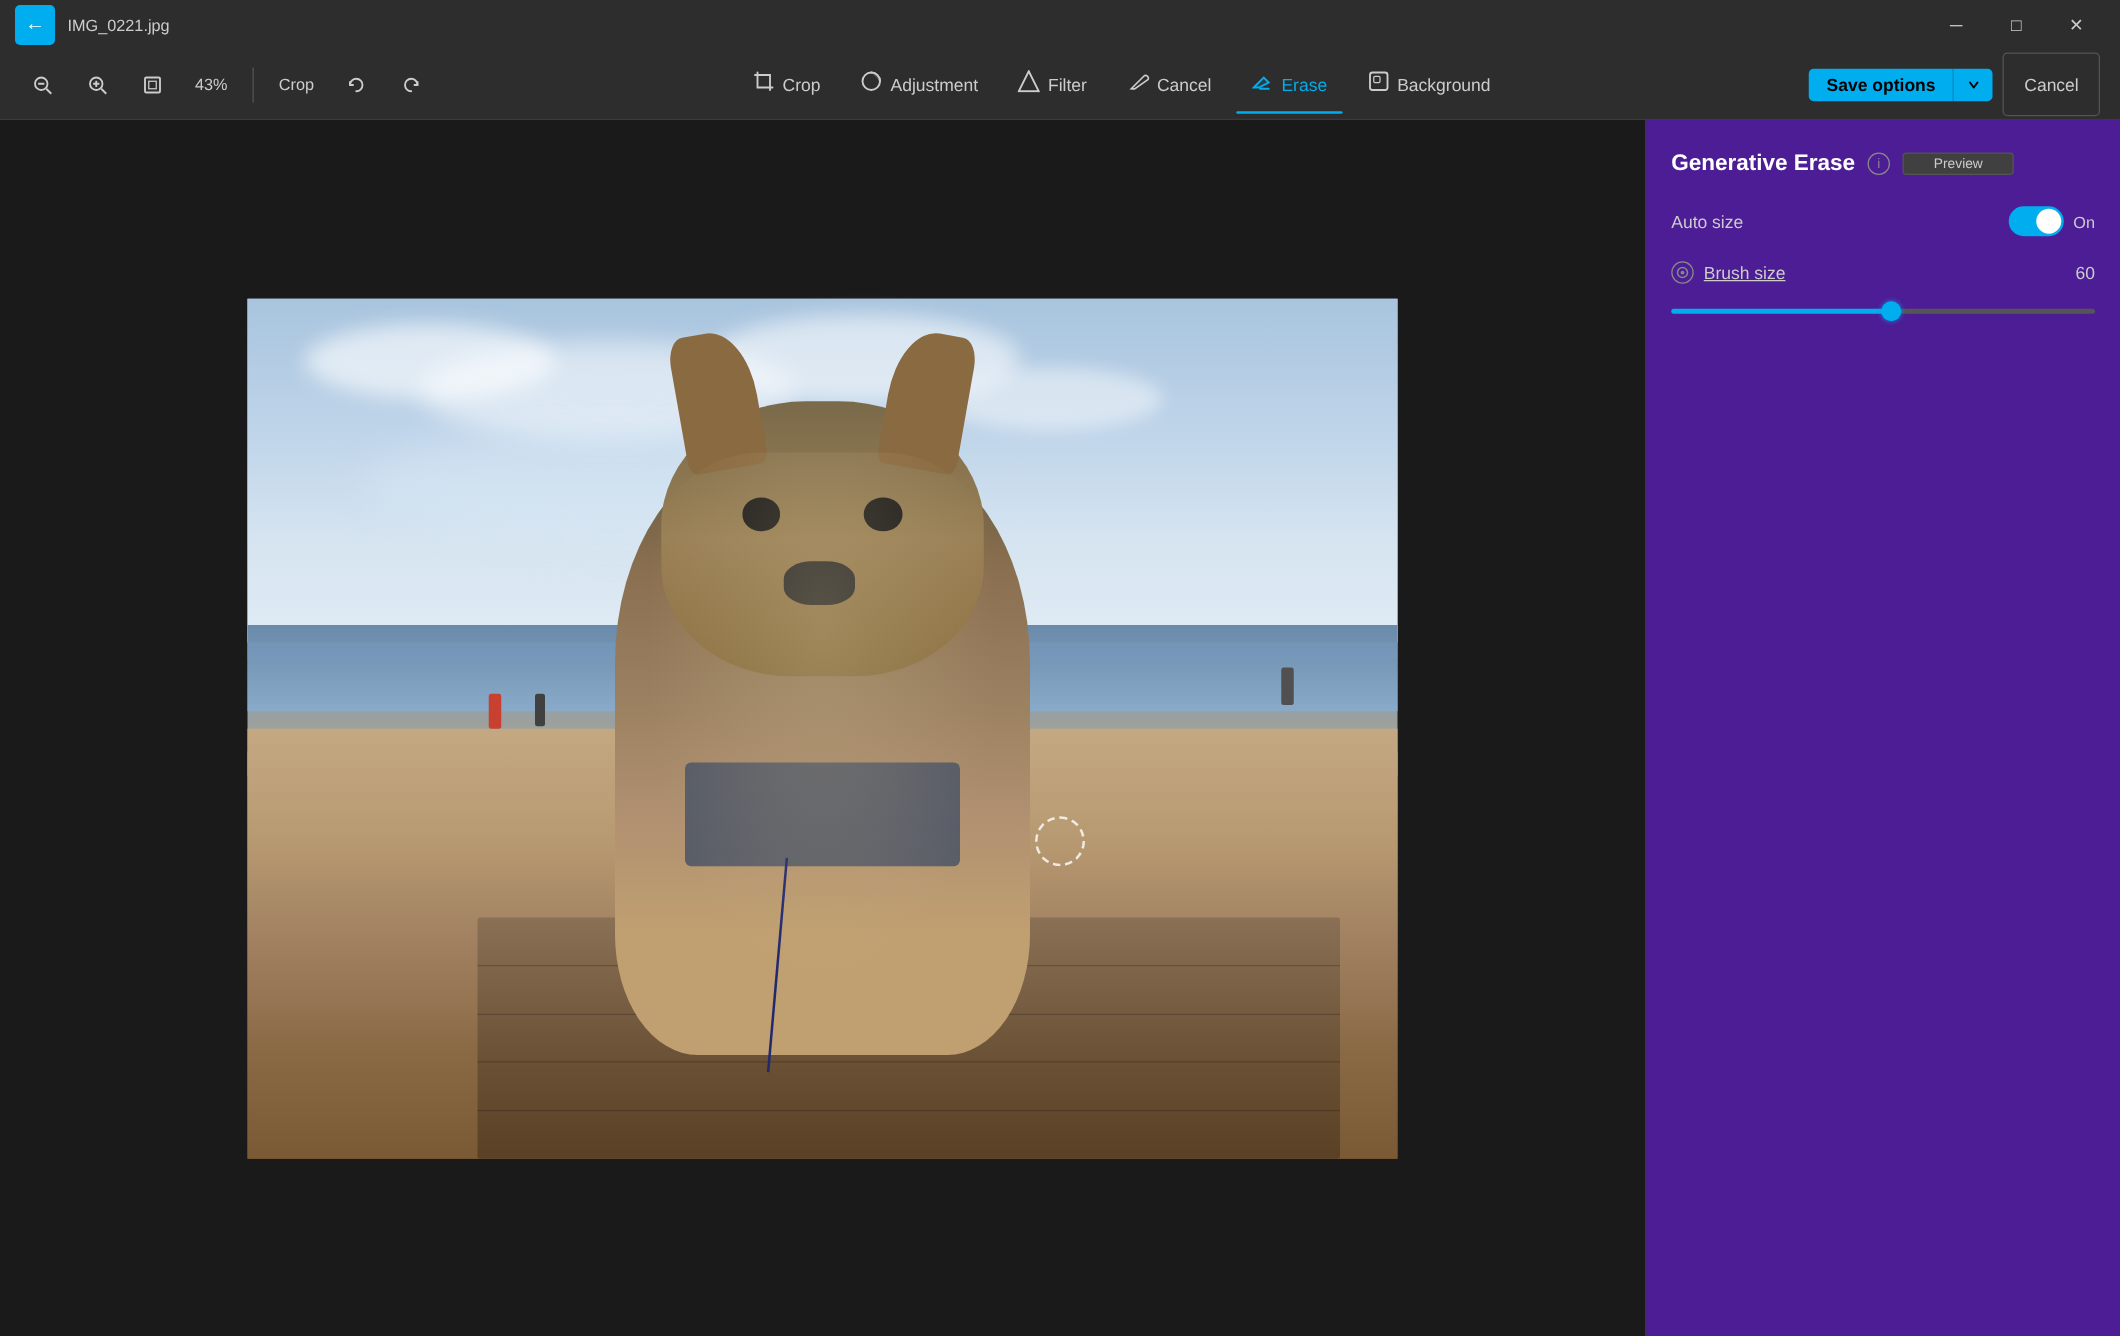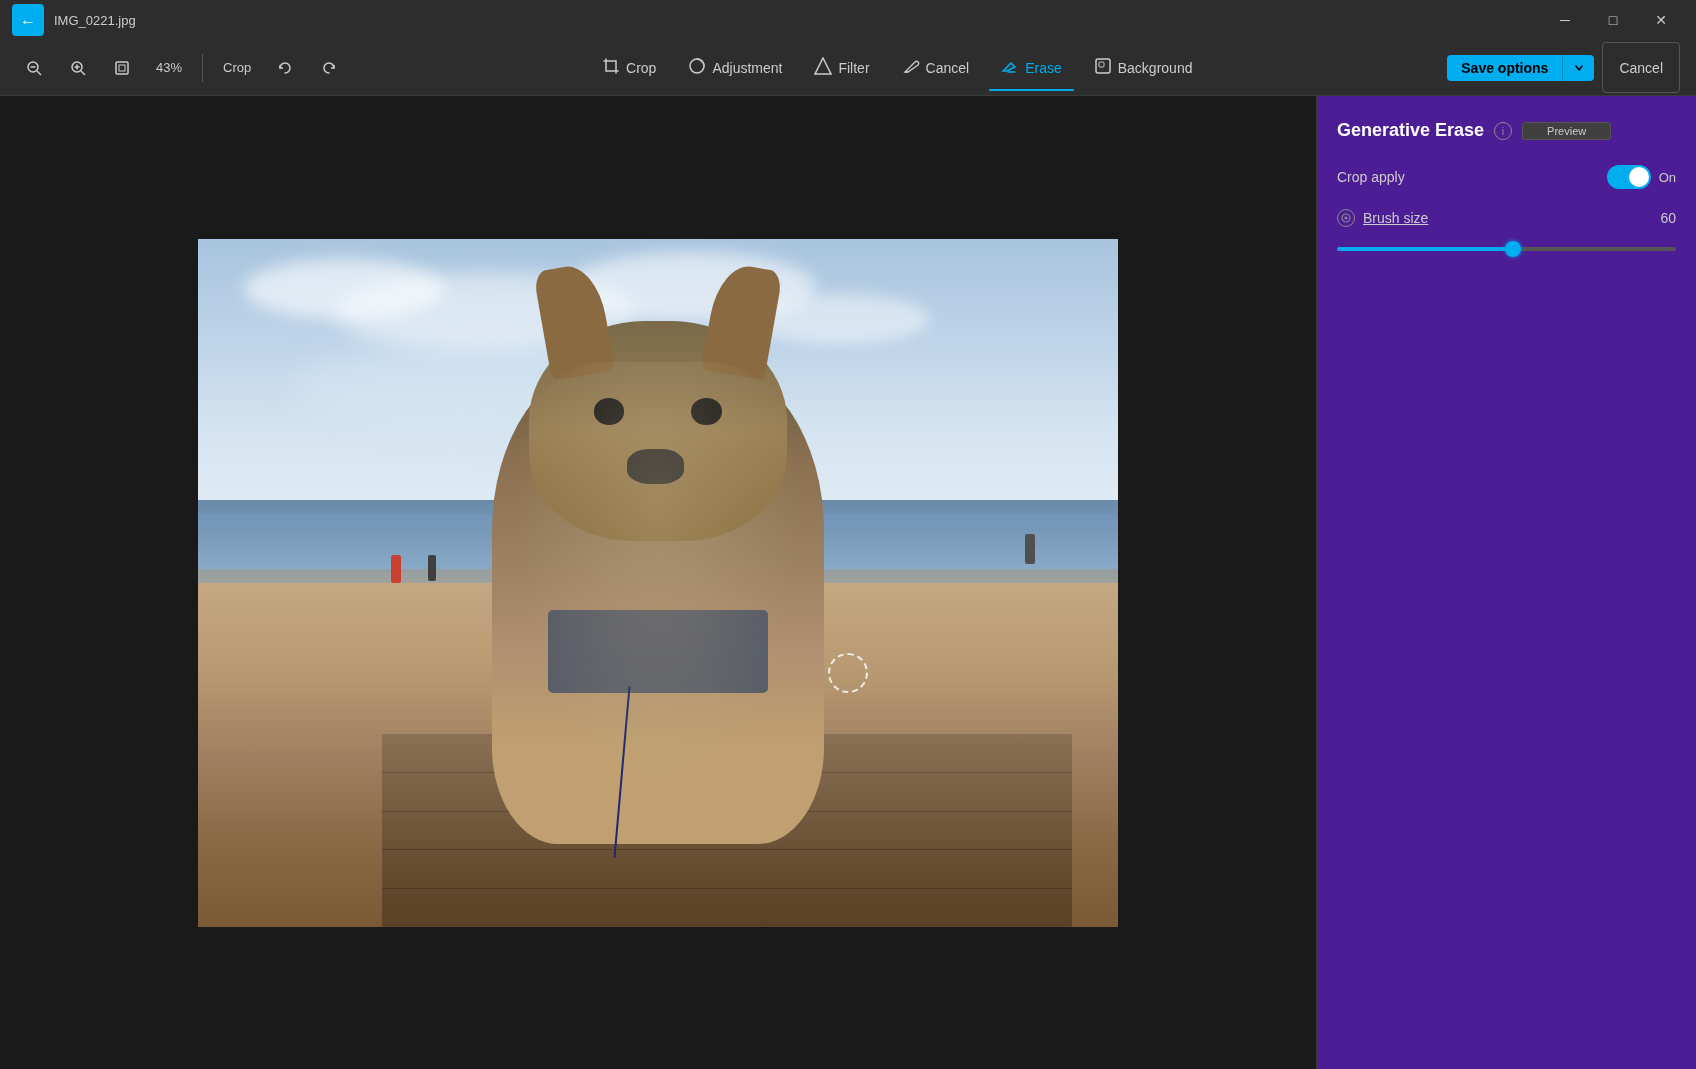--- a/index.html
+++ b/index.html
@@ -583,21 +583,21 @@
   <div class="right-panel">
     <div class="panel-header">
       <span class="panel-title">Generative Erase</span>
       <div class="info-icon">
         <span>i</span>
       </div>
       <span class="preview-badge">Preview</span>
     </div>
 
     <div class="panel-row">
-      <span class="panel-label">Crop apply</span>
+      <span class="panel-label">Auto size</span>
       <div class="toggle-row">
         <div class="toggle">
           <div class="toggle-thumb"></div>
         </div>
         <span class="toggle-label">On</span>
       </div>
     </div>
 
     <div class="brush-section">
       <div class="brush-header">

